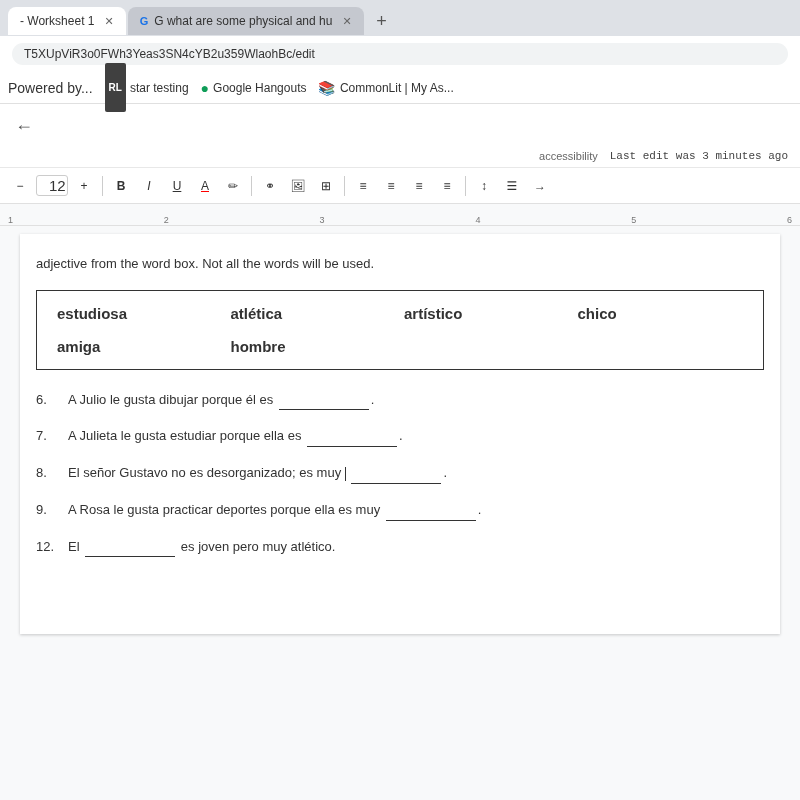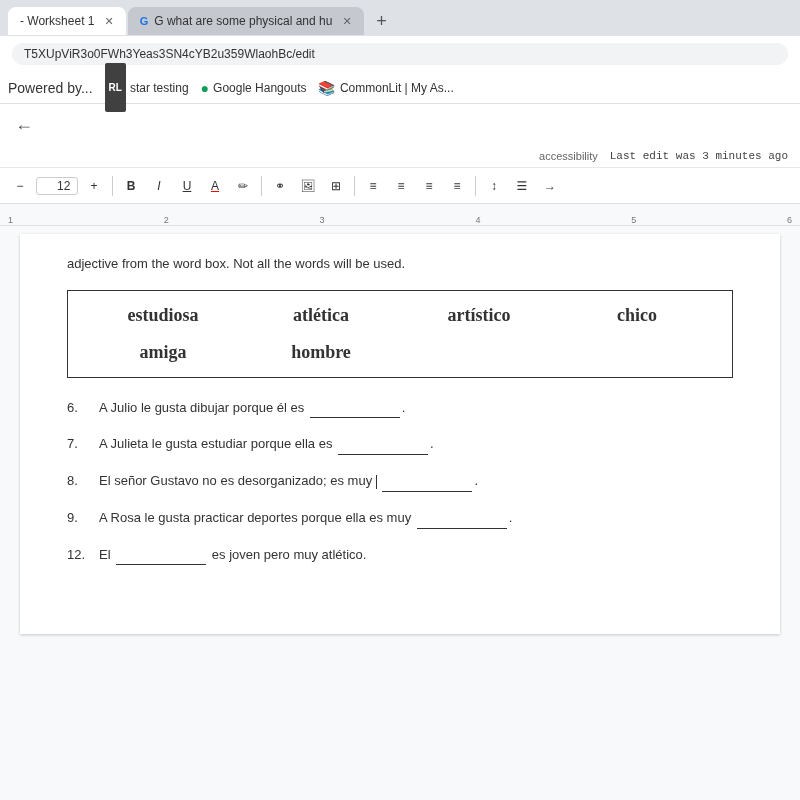--- a/index.html
+++ b/index.html
@@ -179,22 +179,22 @@
       border-radius: 3px;
       cursor: pointer;
       font-size: 12px;
       color: #333;
       padding: 0 4px;
     }
 
     .font-size-box {
       border: 1px solid #ccc;
       border-radius: 3px;
-      padding: 1px 20px;
-      font-size: 12px;
+      padding: 1px 12px;
+      font-size: 15px;
       width: 32px;
       text-align: center;
     }
 
     .toolbar-sep {
       width: 1px;
       height: 20px;
       background: #ccc;
       margin: 0 2px;
     }
@@ -227,21 +227,21 @@
     
     .doc-page {
       background: #f8f9fa;
       padding: 8px 20px;
       overflow-y: auto;
       height: calc(800px - 36px - 36px - 32px - 40px - 24px - 36px - 22px);
     }
 
     .doc-content {
       background: #fff;
-      padding: 20px 47px;
+      padding: 20px 16px;
       min-height: 400px;
       box-shadow: 0 1px 3px rgba(0,0,0,0.2);
     }
 
     .instruction-text {
       font-size: 13px;
       color: #333;
       margin-bottom: 16px;
       line-height: 1.5;
     }
@@ -249,26 +249,25 @@
     .word-box {
       border: 1px solid #333;
       padding: 10px 16px;
       margin-bottom: 20px;
       display: grid;
       grid-template-columns: repeat(4, 1fr);
       gap: 8px 0;
     }
 
     .word-item {
-      text-align: center;
-      font-size: 18px;
+      text-align: left;
+      font-size: 15px;
       font-weight: bold;
       color: #333;
       padding: 4px;
-      font-family: Liberation Serif, serif;
     }
 
     .exercise-list {
       list-style: none;
       display: flex;
       flex-direction: column;
       gap: 16px;
     }
 
     .exercise-item {

